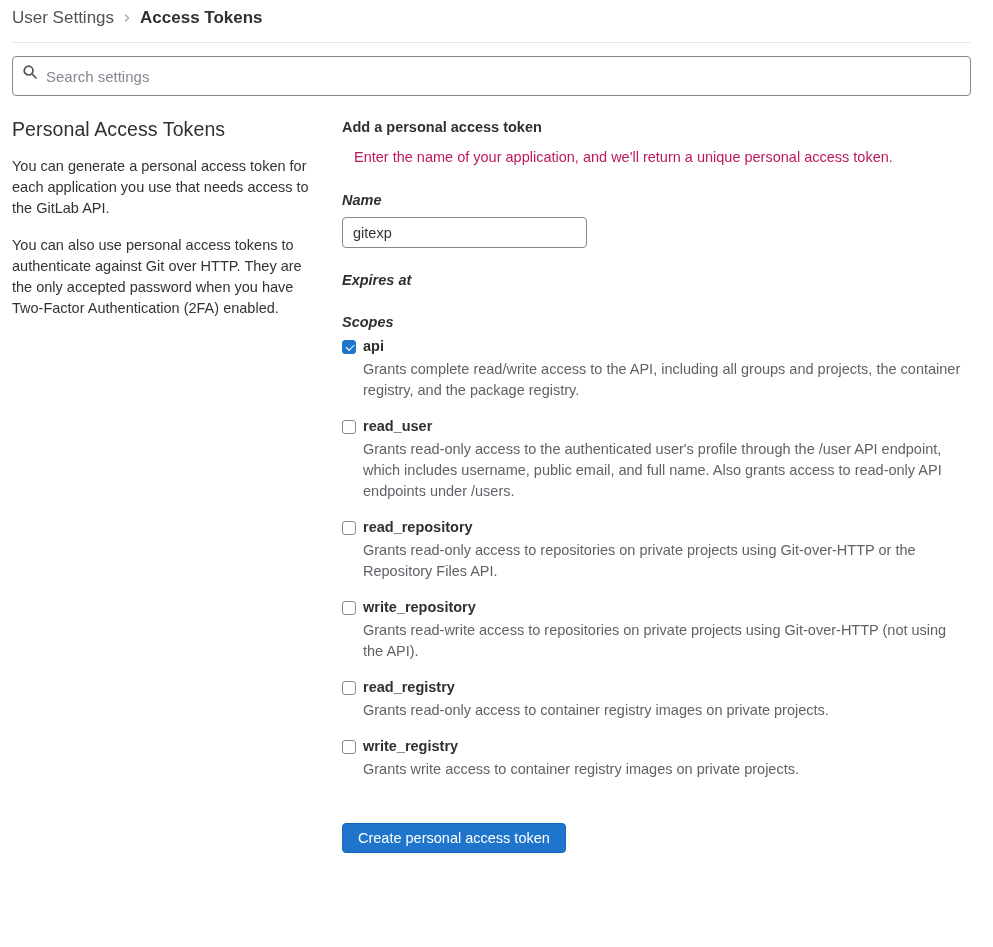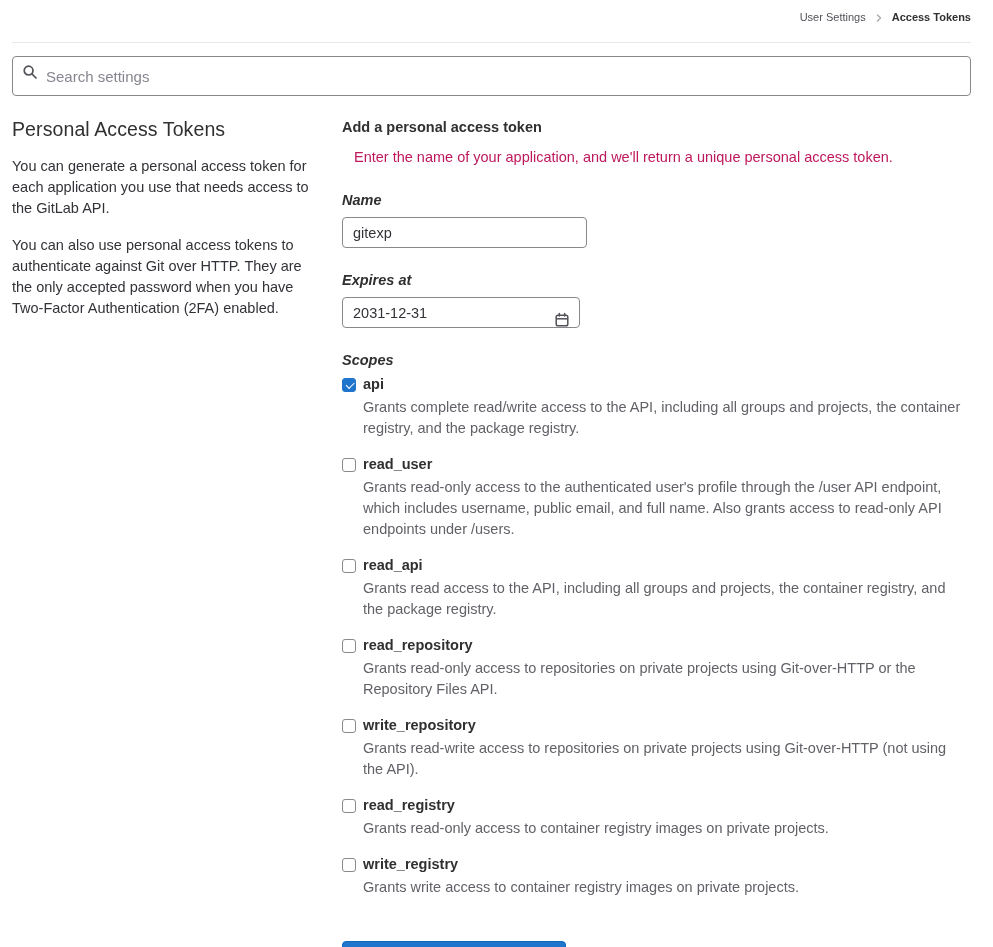--- a/index.html
+++ b/index.html
@@ -19,23 +19,22 @@
     color: var(--text-primary);
     -webkit-font-smoothing: antialiased;
   }
   .page { padding: 0 22px 0 12px; }
 
   
   .breadcrumb {
     display: flex;
     align-items: center;
     padding-top: 7px;
-    font-size: 11px;
+    font-size: 17px;
     line-height: 21px;
-    justify-content: flex-end;
   }
   .breadcrumb-parent { color: #535158; text-decoration: none; cursor: pointer; }
   .breadcrumb-sep { margin: 0 9px; display: inline-flex; align-items: center; }
   .breadcrumb-current { font-weight: 700; color: var(--text-primary); }
 
   hr.top-divider {
     border: 0;
     border-top: 1px solid var(--divider);
     margin: 14px 0 0 0;
   }
@@ -177,58 +176,40 @@
     </div>
 
     <div class="col-right">
       <h3 class="form-title">Add a personal access token</h3>
       <p class="form-desc">Enter the name of your application, and we'll return a unique personal access token.</p>
 
       <div class="field-label">Name</div>
       <input class="text-input name-input" type="text" value="gitexp" style="">
 
       <div class="field-label">Expires at</div>
-      <div class="date-wrap">
-        <input class="text-input date-input" type="text" value="2031-12-31" style="">
-        <span class="calendar-icon">
-          <svg width="16" height="16" viewBox="0 0 16 16">
-              <rect x="2.2" y="3.2" width="11.6" height="10.6" rx="1.8" fill="none" stroke="#535158" stroke-width="1.5"></rect>
-              <line x1="2.5" y1="6.8" x2="13.5" y2="6.8" stroke="#535158" stroke-width="1.5"></line>
-              <line x1="5.3" y1="1.6" x2="5.3" y2="4" stroke="#535158" stroke-width="1.5" stroke-linecap="round"></line>
-              <line x1="10.7" y1="1.6" x2="10.7" y2="4" stroke="#535158" stroke-width="1.5" stroke-linecap="round"></line>
-            </svg>
-        </span>
-      </div>
 
       <div class="field-label">Scopes</div>
 
       <div class="scopes-list" id="scopes-list">
         <div class="scope">
           <label class="scope-head">
             <span class="checkbox checked"></span>
             <span class="scope-name">api</span>
           </label>
           <div class="scope-desc">Grants complete read/write access to the API, including all groups and projects, the container registry, and the package registry.</div>
         </div>
 
         <div class="scope">
           <label class="scope-head">
             <span class="checkbox"></span>
             <span class="scope-name">read_user</span>
           </label>
           <div class="scope-desc">Grants read-only access to the authenticated user's profile through the /user API endpoint, which includes username, public email, and full name. Also grants access to read-only API endpoints under /users.</div>
         </div>
 
-        <div class="scope">
-          <label class="scope-head">
-            <span class="checkbox"></span>
-            <span class="scope-name">read_api</span>
-          </label>
-          <div class="scope-desc">Grants read access to the API, including all groups and projects, the container registry, and the package registry.</div>
-        </div>
 
         <div class="scope">
           <label class="scope-head">
             <span class="checkbox"></span>
             <span class="scope-name">read_repository</span>
           </label>
           <div class="scope-desc">Grants read-only access to repositories on private projects using Git-over-HTTP or the Repository Files API.</div>
         </div>
 
         <div class="scope">

